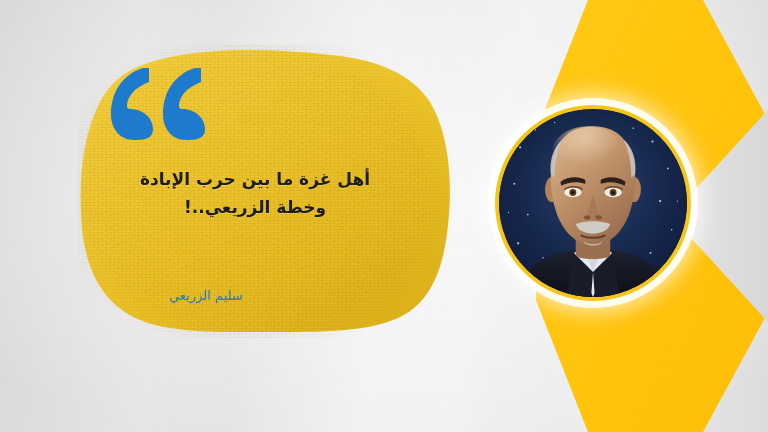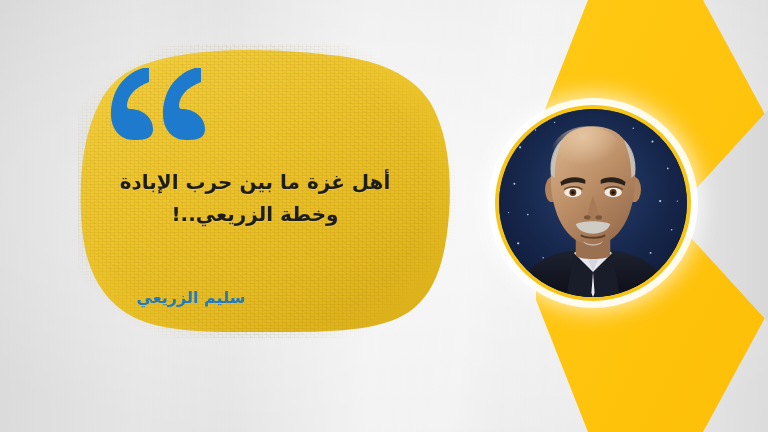--- a/index.html
+++ b/index.html
@@ -92,39 +92,39 @@
 
   
   .quote-text {
     position: absolute;
     left: 96px;
     top: 166px;
     width: 318px;
     text-align: center;
     direction: rtl;
     color: #1d1d1b;
-    font-size: 20px;
+    font-size: 17px;
     line-height: 1.62;
     font-weight: 700;
     letter-spacing: 0px;
     text-shadow: 0 1px 0 rgba(255,255,255,0.18);
   }
   .quote-line { display: block; white-space: nowrap; }
 
   
   .author {
     position: absolute;
-    left: 81px;
+    left: 96px;
     top: 288px;
     width: 220px;
     text-align: center;
     direction: rtl;
     color: #1e7ac4;
-    font-size: 16px;
-    font-weight: 700;
+    font-size: 13px;
+    font-weight: 400;
     line-height: 1.3;
   }
 
   
   .portrait {
     position: absolute;
     left: 495px;
     top: 105px;
     width: 196px;
     height: 196px;

